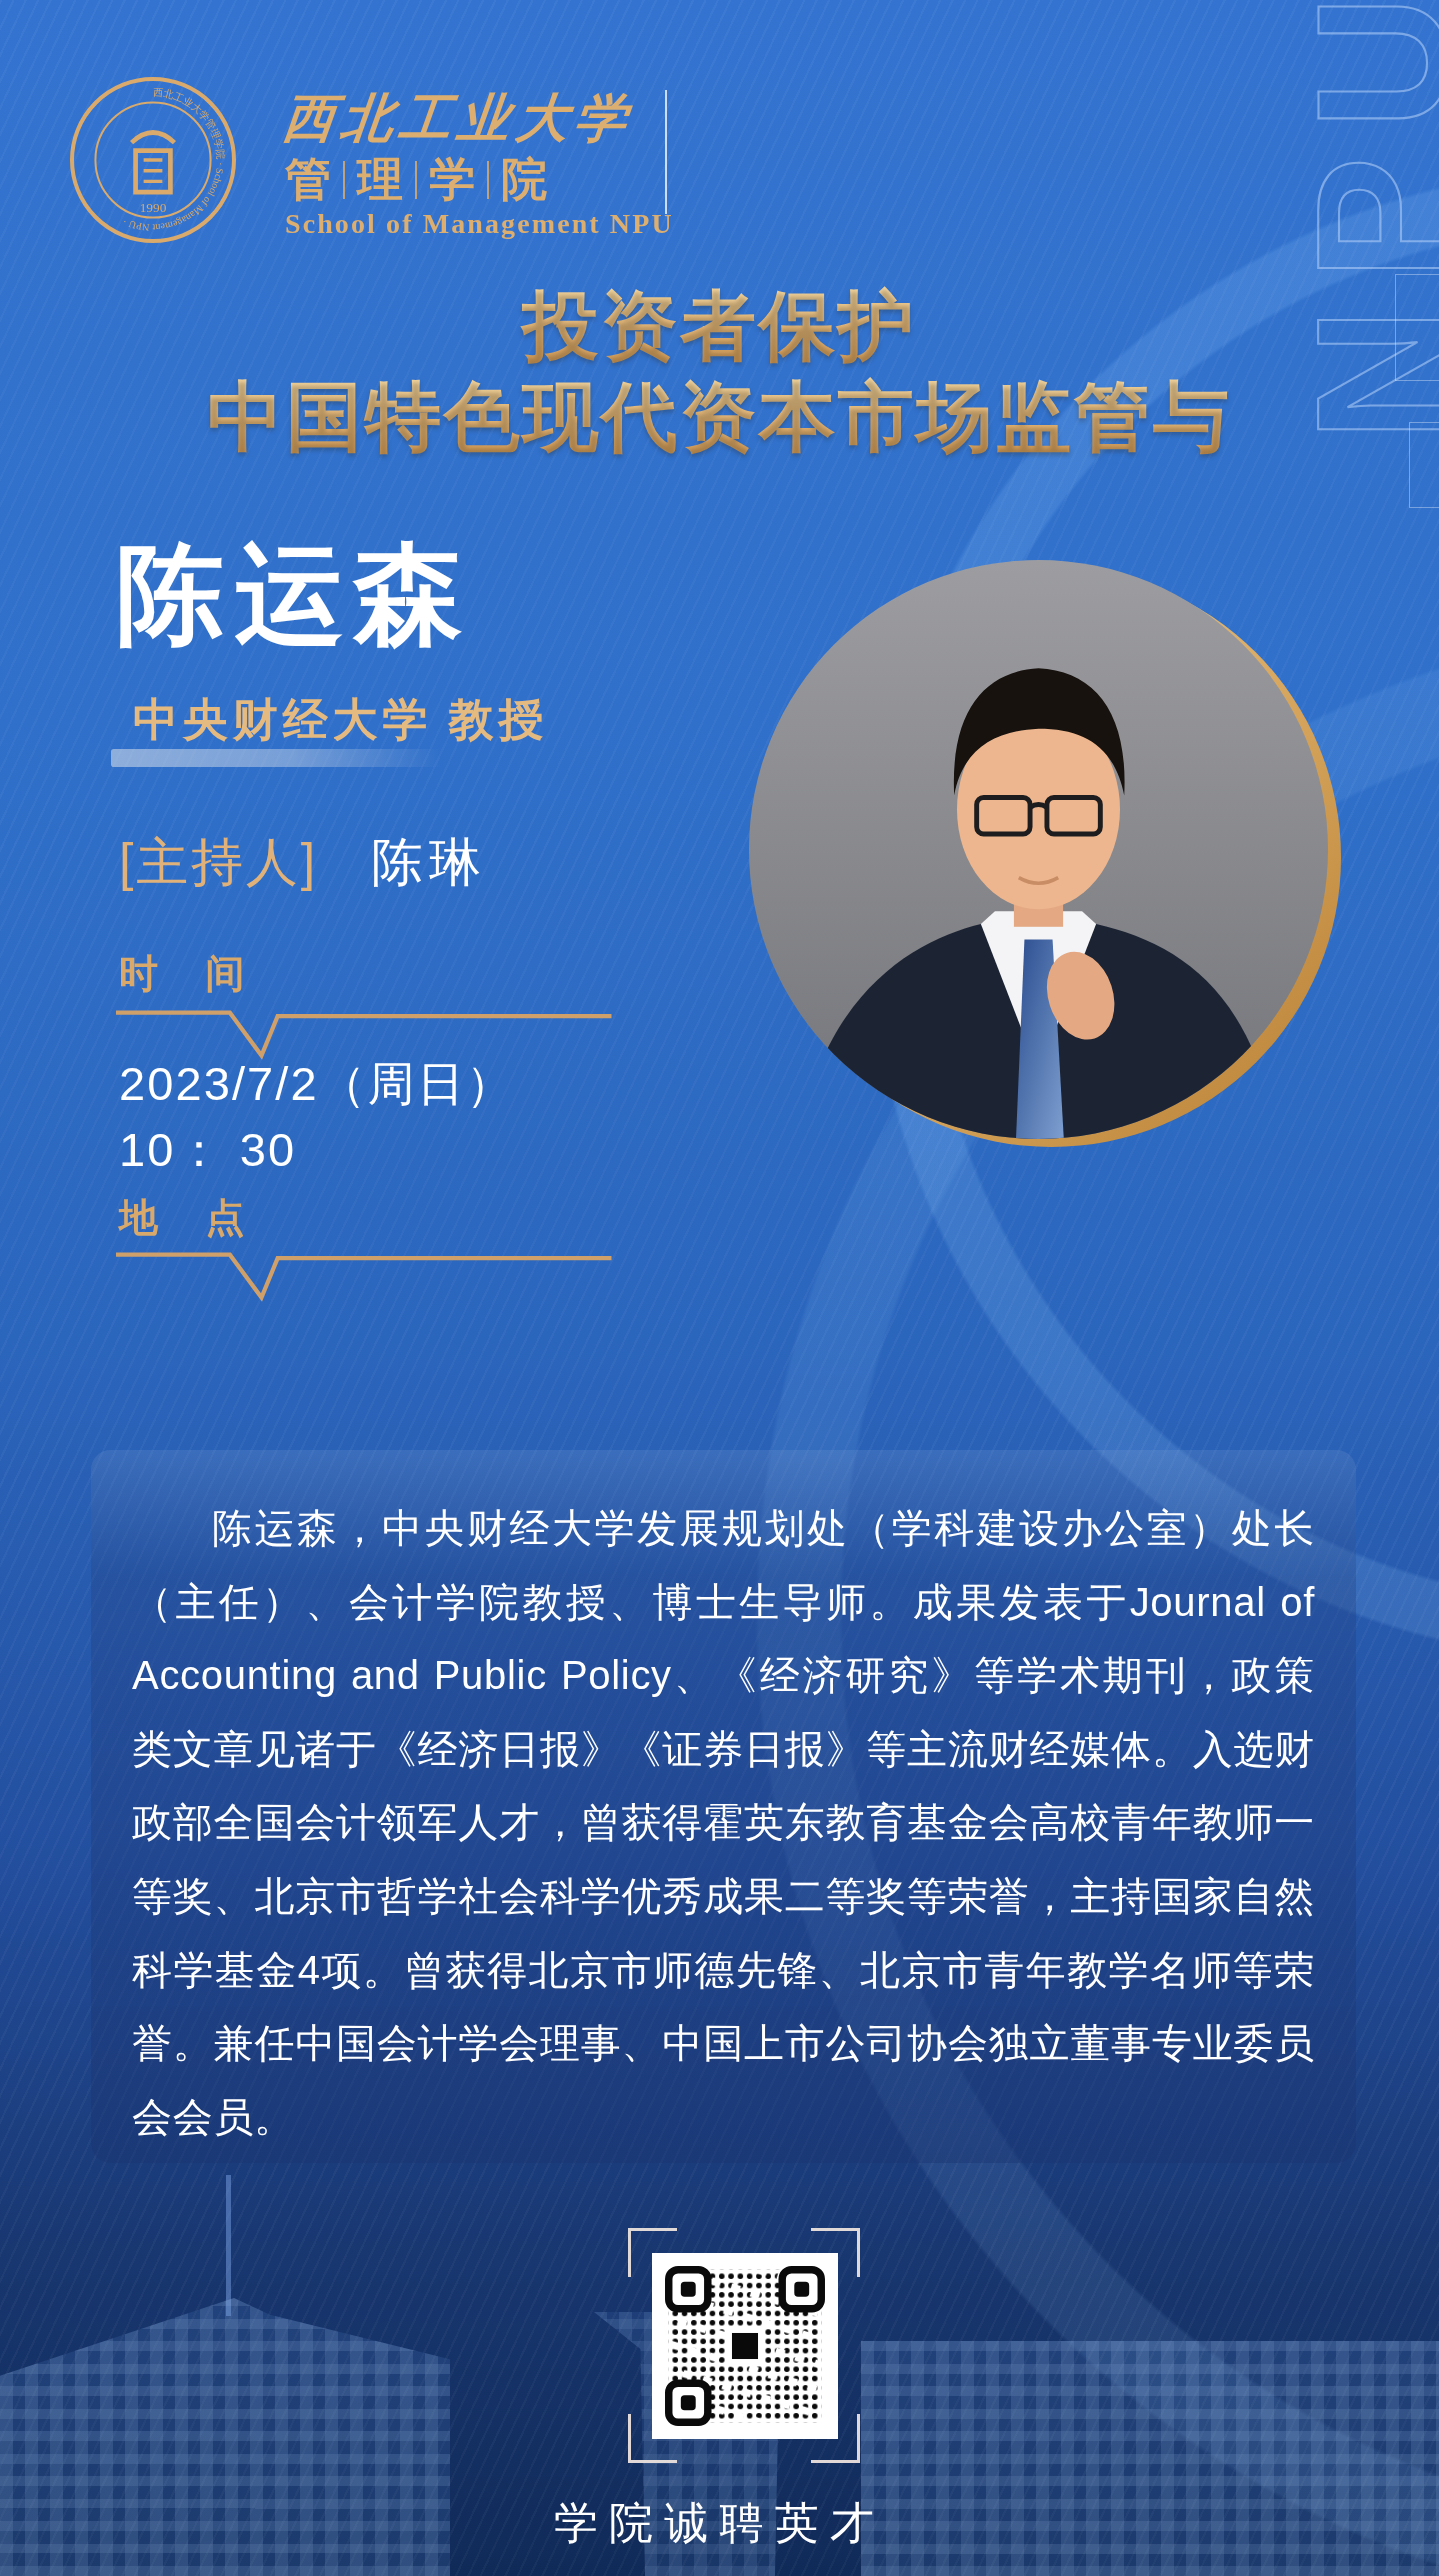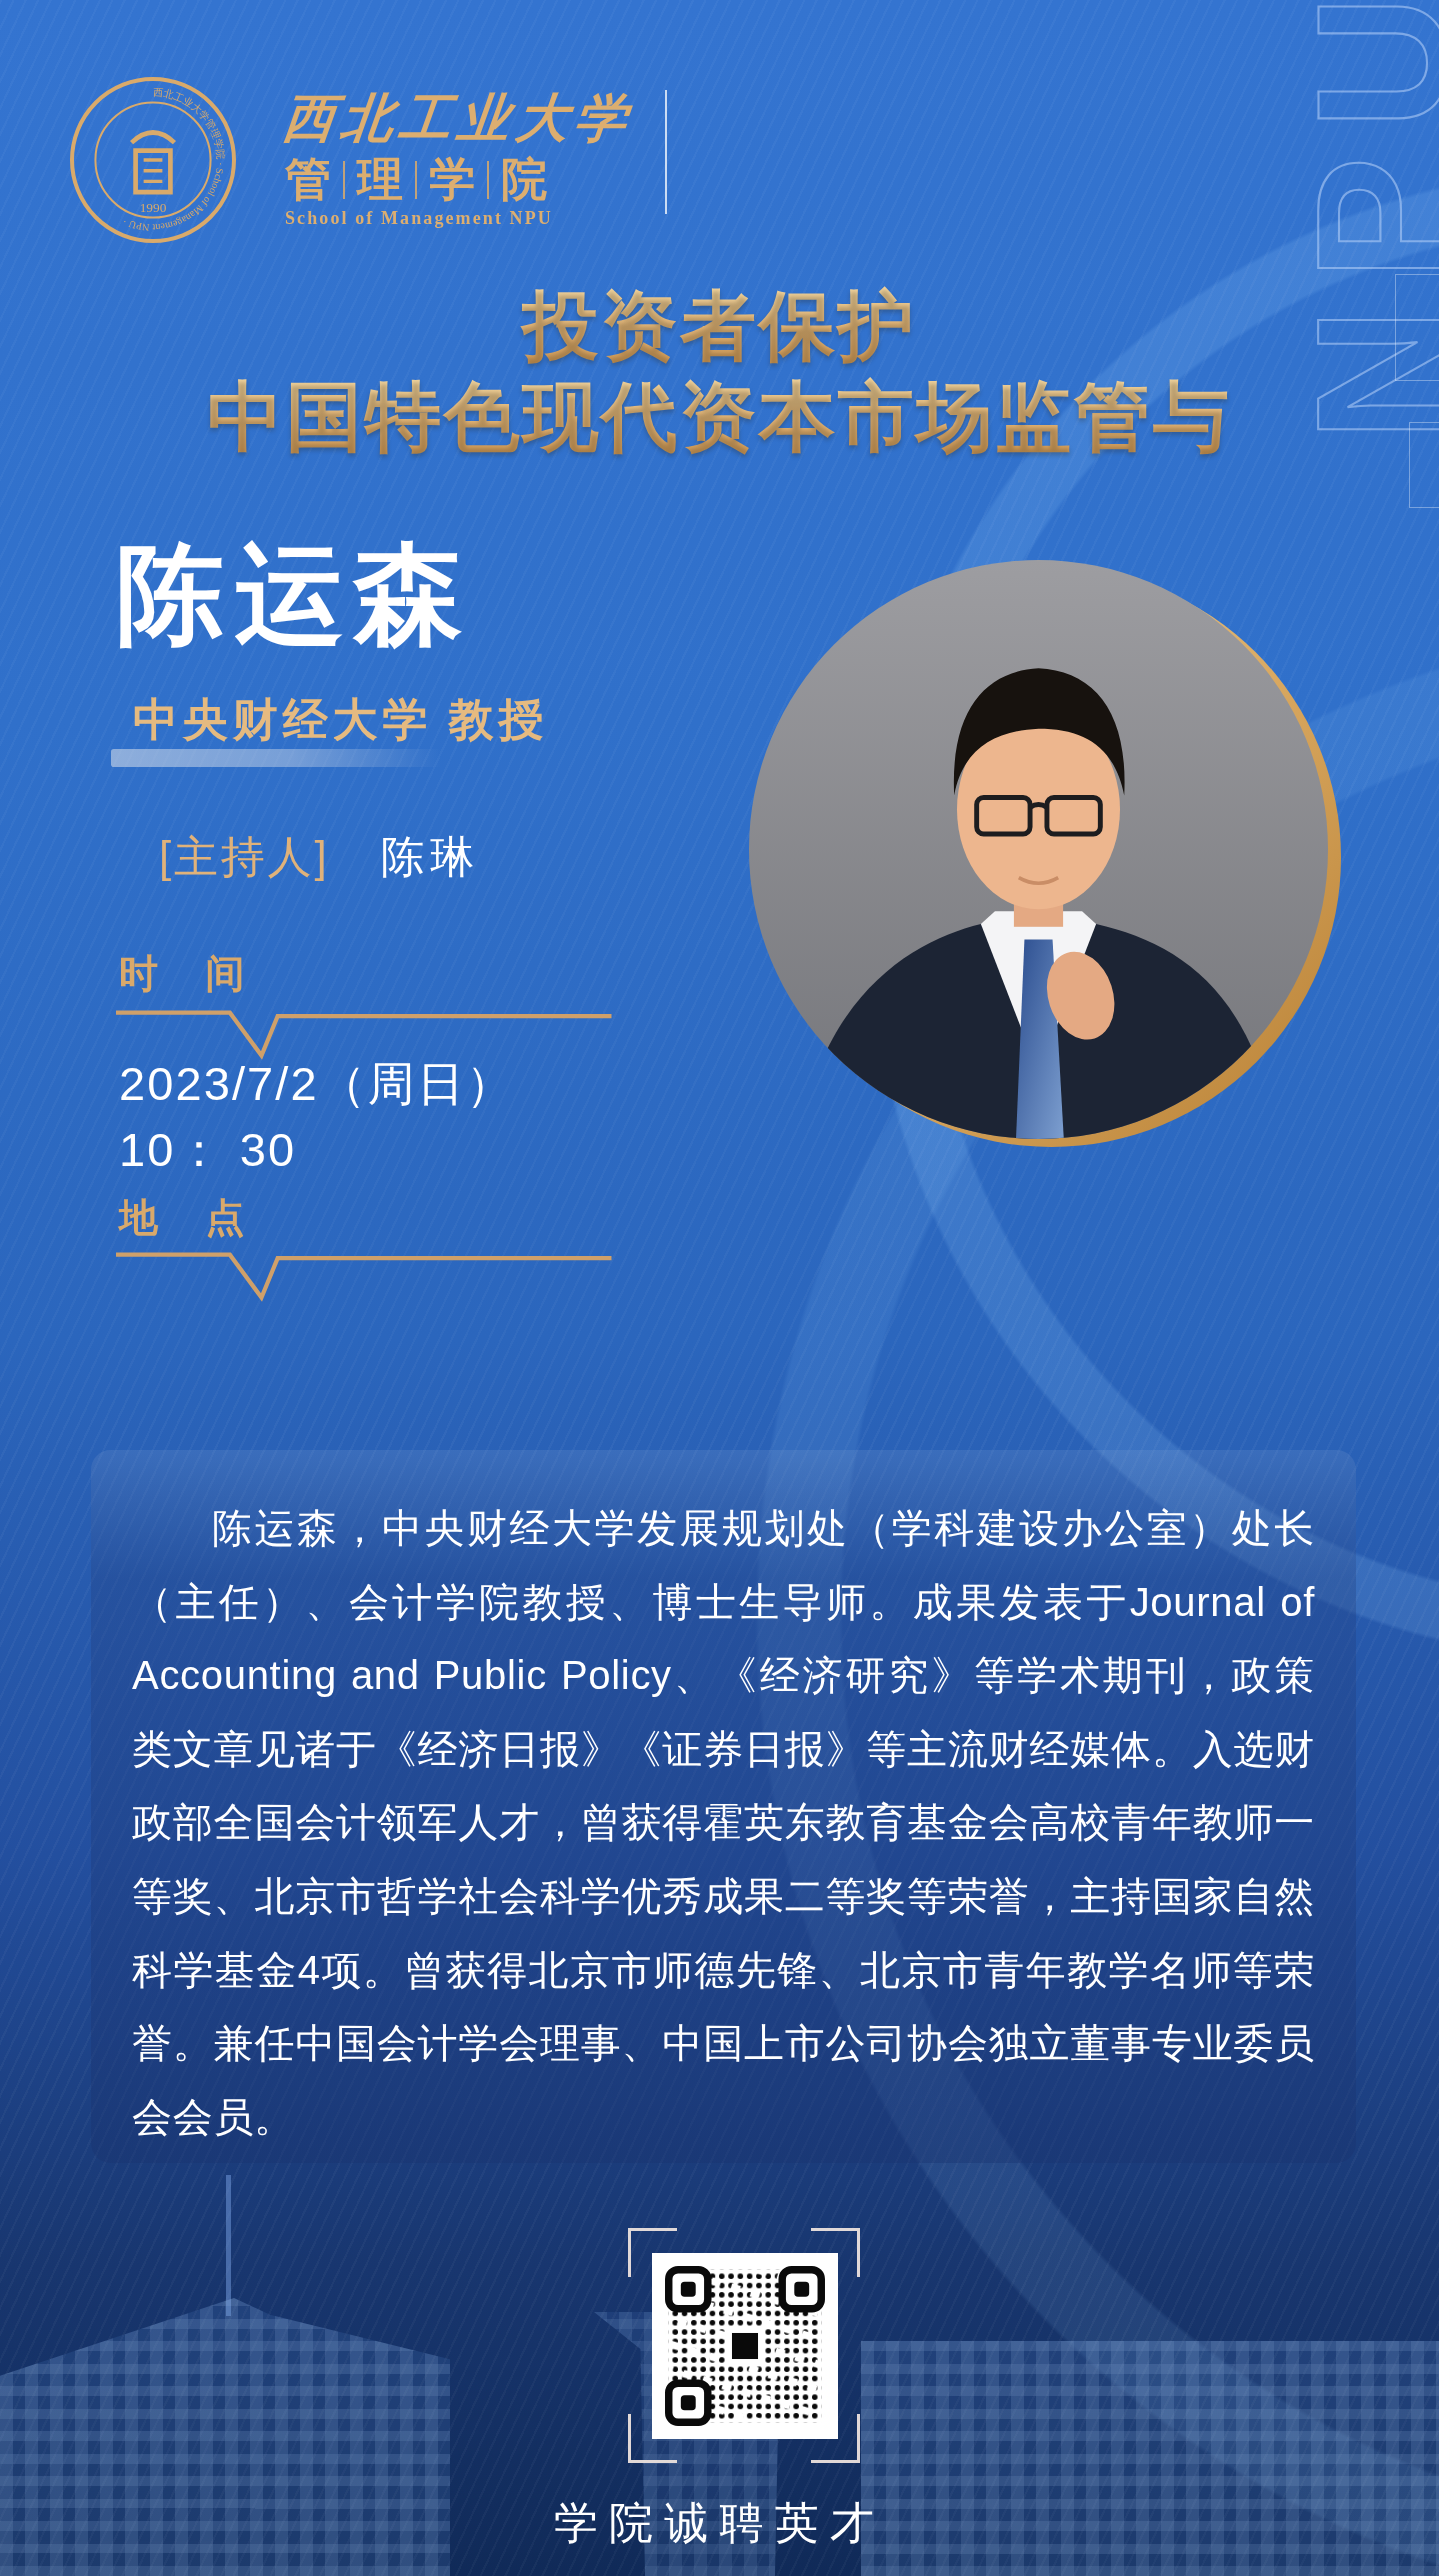--- a/index.html
+++ b/index.html
@@ -17,21 +17,21 @@
   
   .seal{position:absolute;left:70px;top:77px;width:166px;height:166px;border-radius:50%;
     border:4.9px solid #d9aa6b;box-sizing:border-box;}
   .seal svg{position:absolute;inset:0;width:100%;height:100%;}
   .univ-name{position:absolute;left:283px;top:84px;font-family:"Liberation Serif",serif;
     font-style:italic;font-weight:bold;font-size:52px;letter-spacing:6.3px;color:#dcae70;transform:skewX(-6deg);}
   .school-row{position:absolute;left:285px;top:149px;display:flex;align-items:center;gap:12px;}
   .school-row .ch{font-family:"Liberation Serif",serif;font-weight:bold;font-size:46px;color:#dcae70;}
   .school-row .sep{width:2.1px;height:38px;background:#d9aa6b;opacity:.85;}
   .school-caption{position:absolute;left:285px;top:208px;font-family:"Liberation Serif",serif;
-    font-weight:bold;font-size:18px;letter-spacing:2.1px;color:#dcae70;}
+    font-weight:bold;font-size:28px;letter-spacing:2.1px;color:#dcae70;}
   .header-divider{position:absolute;left:665px;top:90px;width:2.1px;height:124px;background:rgba(255,255,255,.75);}
   .event-type{position:absolute;left:706px;top:105px;font-size:70px;font-weight:bold;
     letter-spacing:5.6px;color:#d9e3f4;}
   
   .npu-watermark{position:absolute;left:1381px;top:205px;transform:translate(-50%,-50%) rotate(-90deg);
     font-size:186px;font-weight:bold;letter-spacing:27px;white-space:nowrap;color:transparent;
     -webkit-text-stroke:2.1px rgba(185,212,250,.55);}
   .deco-rect{position:absolute;border:1.4px solid rgba(255,255,255,.35);}
   
   .title{position:absolute;left:0;top:281px;width:100%;text-align:center;
@@ -41,21 +41,21 @@
     .gold-gradient{background:linear-gradient(180deg,#f4daa5 0%,#e6ba7d 45%,#cd9450 100%);
       -webkit-background-clip:text;background-clip:text;color:transparent;}
   }
   
   .speaker-name{position:absolute;left:116px;top:522px;font-family:"Liberation Serif",serif;
     font-weight:bold;font-size:109px;letter-spacing:9.8px;color:#ffffff;}
   .speaker-affiliation{position:absolute;left:133px;top:690px;font-family:"Liberation Serif",serif;
     font-weight:bold;font-size:45px;letter-spacing:4.9px;color:#e5ba80;}
   .affiliation-bar{position:absolute;left:111px;top:749px;width:330px;height:17.6px;border-radius:2.8px;
     background:linear-gradient(90deg,rgba(205,216,232,.60) 0%,rgba(205,216,232,.45) 55%,rgba(205,216,232,0) 100%);}
-  .host-line{position:absolute;left:119px;top:828px;font-size:44px;margin-left:40px;}
+  .host-line{position:absolute;left:119px;top:828px;font-size:52px;}
   .host-label{color:#e0b27a;letter-spacing:2.8px;}
   .host-name{color:#ffffff;margin-left:39px;letter-spacing:5.6px;}
   
   .sched-label{position:absolute;font-size:39px;font-weight:bold;letter-spacing:18.3px;color:#d9a96b;}
   .sched-line{position:absolute;width:499px;height:53px;}
   .sched-text{position:absolute;color:#ffffff;font-size:47px;letter-spacing:2.1px;}
   
   .photo-wrap{position:absolute;left:749px;top:560px;width:579px;height:579px;}
   .photo-gold{position:absolute;left:12.7px;top:8.4px;width:579px;height:579px;border-radius:50%;
     background:linear-gradient(135deg,#f6e2b4 0%,#d8a75f 55%,#b77f33 100%);}

